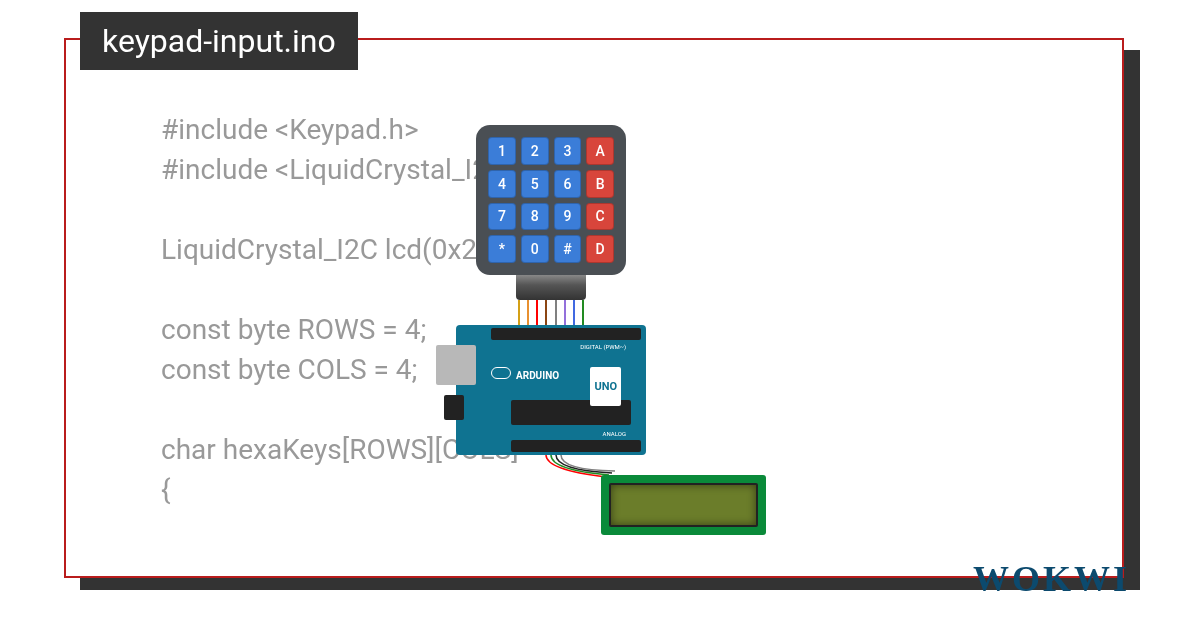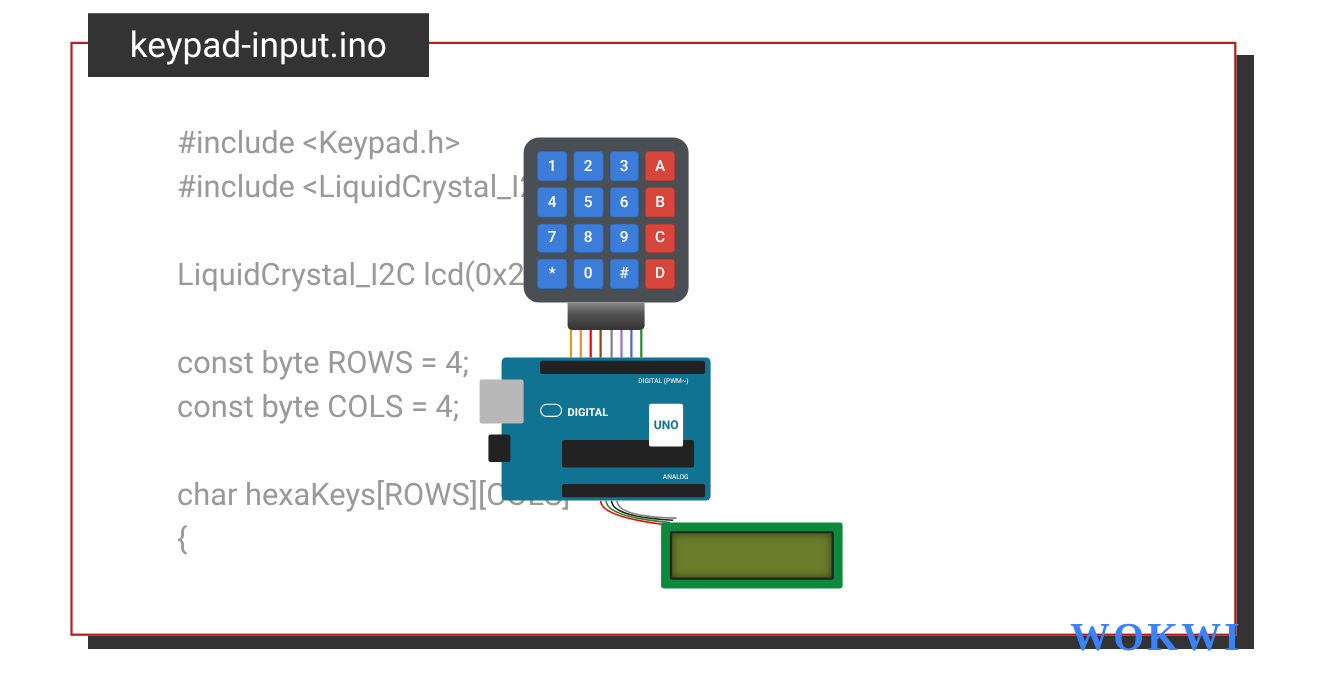--- a/index.html
+++ b/index.html
@@ -28,21 +28,21 @@
     background: #fff;
     border: 2px solid #b91c1c;
   }
   .title-tab {
     position: absolute;
     top: 12px;
     left: 80px;
     background: #333;
     color: #fff;
     font-size: 32px;
-    padding: 10px 38px;
+    padding: 10px 22px;
     font-weight: 400;
     z-index: 5;
   }
   .code-area {
     position: absolute;
     top: 70px;
     left: 95px;
     font-family: "Segoe UI", Roboto, sans-serif;
     font-size: 28px;
     line-height: 40px;
@@ -233,21 +233,21 @@
   }
   
   .wokwi-logo {
     position: absolute;
     bottom: 30px;
     right: 70px;
     font-family: serif;
     font-size: 36px;
     font-weight: bold;
     letter-spacing: 3px;
-    color: #3b82f6;
+    color: #0c4a6e;
   }
 </style>
 </head>
 <body>
 
 <div class="card-shadow"></div>
 <div class="card">
   <div class="code-area">#include &lt;Keypad.h&gt;
 #include &lt;LiquidCrystal_I2C
 
@@ -288,21 +288,21 @@
         <span style="background: rgb(147, 112, 219);"></span>
         <span style="background: rgb(65, 105, 225);"></span>
         <span style="background: rgb(34, 139, 34);"></span>
       </div>
 
     <div class="arduino">
       <div class="arduino-pins-top"></div>
       <div class="arduino-pins-bottom"></div>
       <div class="arduino-chip"></div>
       <div class="arduino-logo"></div>
-      <div class="arduino-label">DIGITAL</div>
+      <div class="arduino-label">ARDUINO</div>
       <div class="arduino-uno">UNO</div>
       <div class="arduino-pwm">DIGITAL (PWM~)</div>
       <div class="arduino-analog">ANALOG</div>
     </div>
 
     <svg class="lcd-wires" viewBox="0 0 80 25">
       <path d="M 10 0 Q 10 15 70 22" stroke="#ff0000" stroke-width="1.5" fill="none"></path>
       <path d="M 15 0 Q 15 15 73 20" stroke="#228b22" stroke-width="1.5" fill="none"></path>
       <path d="M 20 0 Q 20 15 76 18" stroke="#222" stroke-width="1.5" fill="none"></path>
       <path d="M 25 0 Q 25 15 79 16" stroke="#808080" stroke-width="1.5" fill="none"></path>

